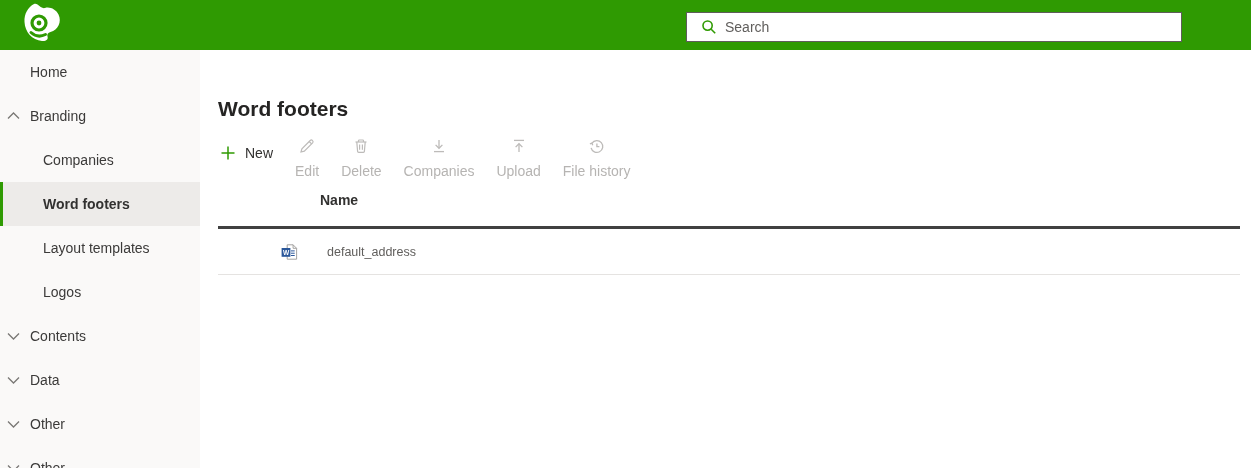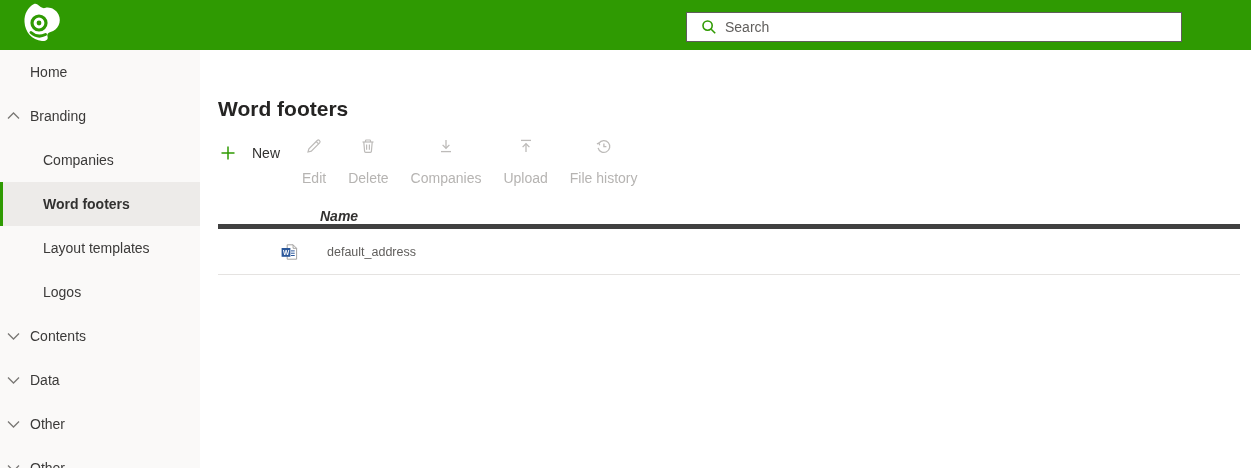--- a/index.html
+++ b/index.html
@@ -35,30 +35,30 @@
   .chev{position:absolute;left:7px;top:50%;transform:translateY(-50%);display:flex;color:#797775;}
   .side-label{margin-left:30px;white-space:nowrap;}
   .side-item.ind1 .side-label{margin-left:43px;}
   .side-item.selected{background:#edebe9;border-left:3px solid var(--green);}
   .side-item.selected .side-label{margin-left:40px;font-weight:700;color:#323130;}
   
   .main{flex:1;background:#fff;min-width:0;}
   .page-title{margin:46px 0 0 18px;font-size:21px;font-weight:700;color:#252423;line-height:26px;}
   .toolbar{display:flex;align-items:center;gap:14px;margin:16px 0 0 16px;height:30px;}
   .tb-btn{
-    display:flex;align-items:center;gap:16px;border:none;background:transparent;
+    display:flex;align-items:center;gap:9px;border:none;background:transparent;
     font-size:14px;padding:0 4px;height:30px;font-family:"Liberation Sans",sans-serif;
     color:#323130;cursor:pointer;
   }
   .tb-btn .tb-icon{display:flex;color:#bdbbb9;}
   .tb-btn.enabled .tb-icon{color:var(--green);}
   .tb-btn.disabled{color:#b6b4b2;cursor:default;flex-direction:column;}
   
   .table{margin:24px 11px 0 18px;}
-  .t-header{height:37px;display:flex;align-items:flex-end;border-bottom:5px solid #404040;font-style:italic;}
+  .t-header{height:37px;display:flex;align-items:flex-start;border-bottom:3px solid #404040;}
   .t-header .hcell{margin-left:102px;font-size:14px;font-weight:700;color:#323130;cursor:pointer;}
   .t-row{height:46px;display:flex;align-items:center;border-bottom:1px solid #e5e3e1;cursor:pointer;background:#fff;}
   .file-icon{margin-left:63px;display:flex;}
   .t-cell{margin-left:28px;font-size:12.5px;color:#605e5c;}
 </style>
 </head>
 <body>
 
 <div class="topbar">
   <div class="logo">

